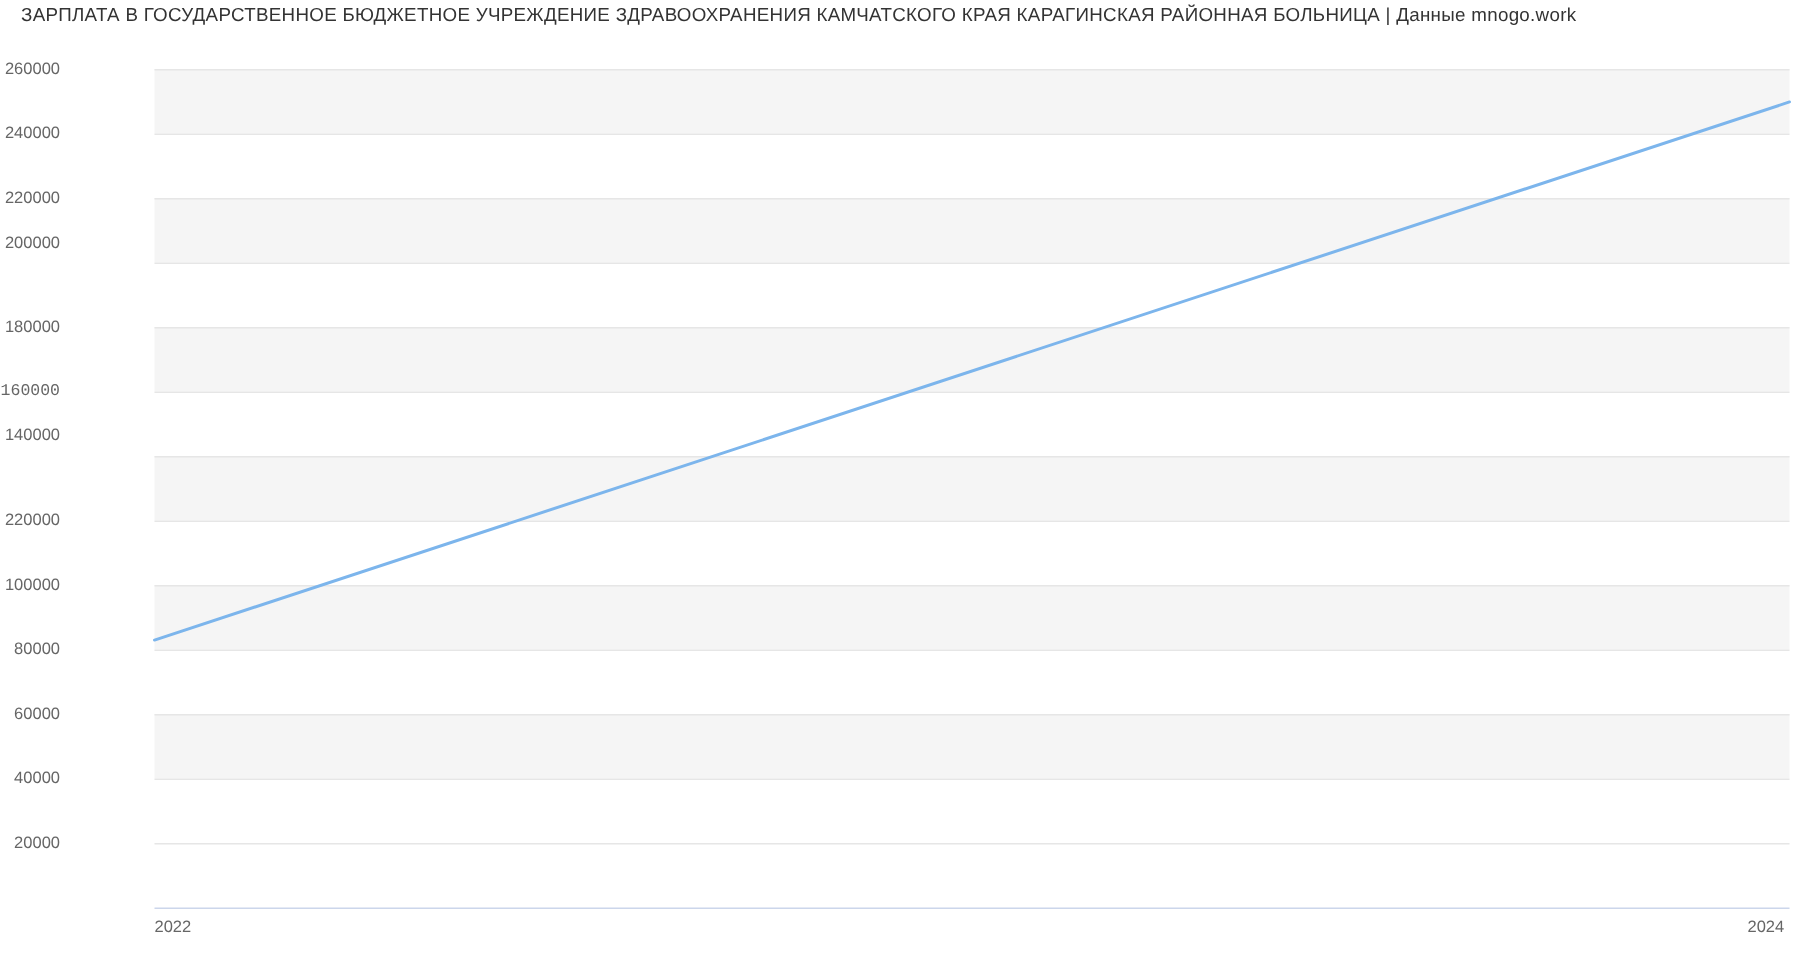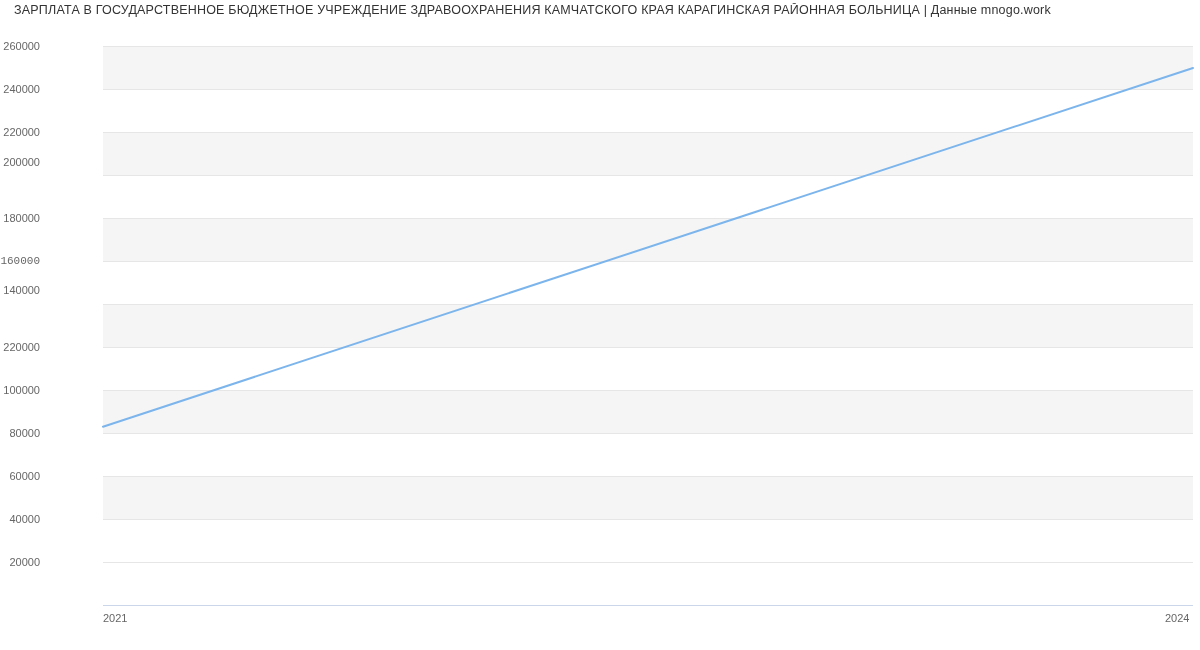--- a/index.html
+++ b/index.html
@@ -107,15 +107,15 @@
     <div class="ytick" style="top: 433.148px; text-align: right;">80000</div>
     <div class="ytick" style="top: 390.185px;">100000</div>
     <div class="ytick" style="top: 347.222px;">220000</div>
     <div class="ytick" style="top: 290px;">140000</div>
     <div class="ytick" style="top: 261px; font-family: Liberation Mono, monospace;">160000</div>
     <div class="ytick" style="top: 218.333px;">180000</div>
     <div class="ytick" style="top: 162px;">200000</div>
     <div class="ytick" style="top: 132.407px;">220000</div>
     <div class="ytick" style="top: 89.4444px; text-align: right;">240000</div>
     <div class="ytick" style="top: 46.4815px;">260000</div>
-    <div class="xtick" style="left: 103px;">2021</div>
+    <div class="xtick" style="left: 103px;">2022</div>
     <div class="xtick" style="left: 1165px;">2024</div>
   </div>
 
 </body></html>

